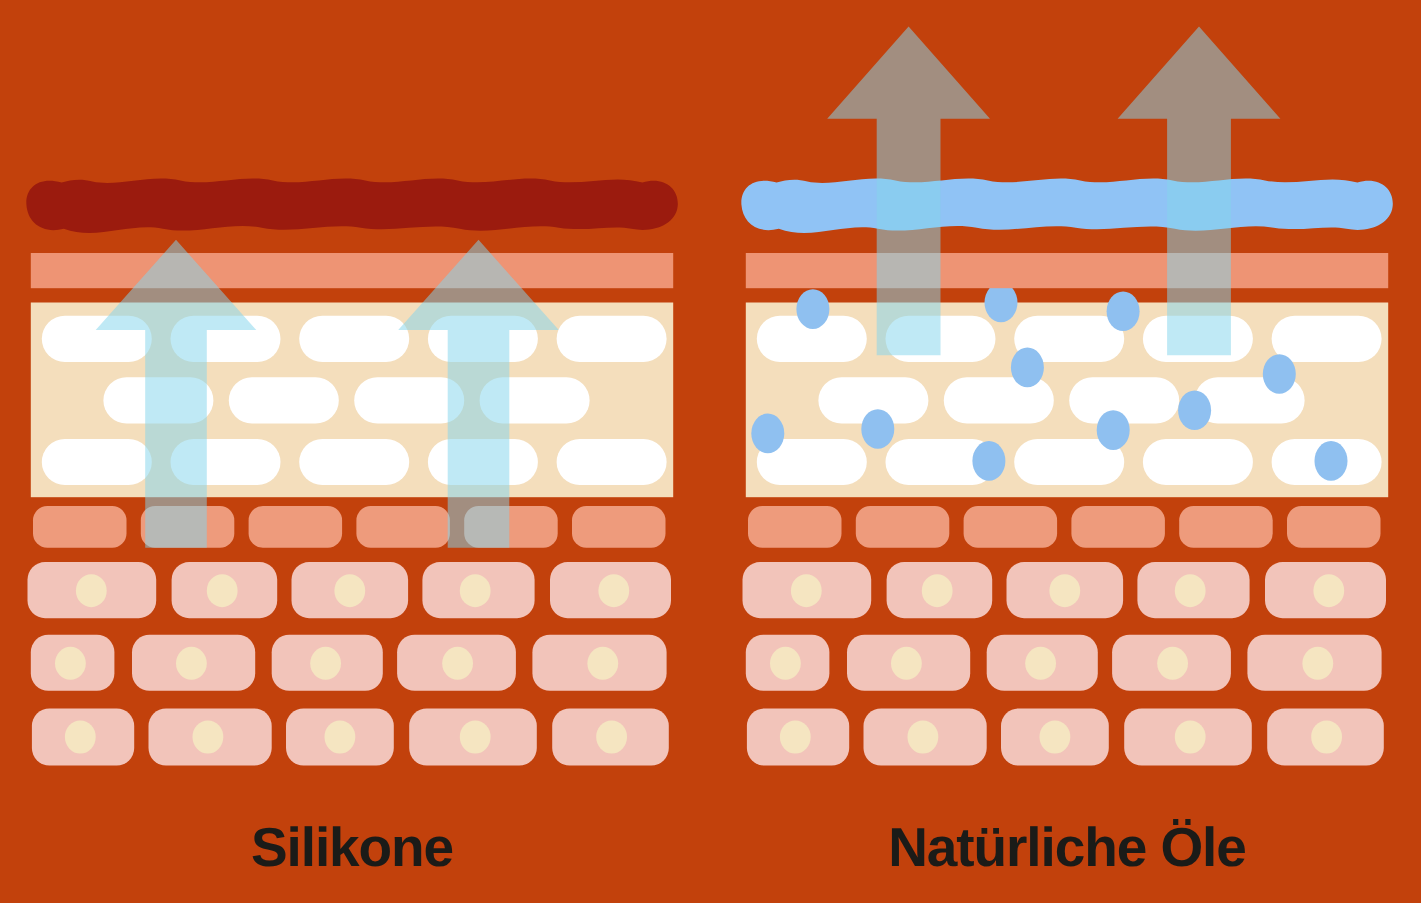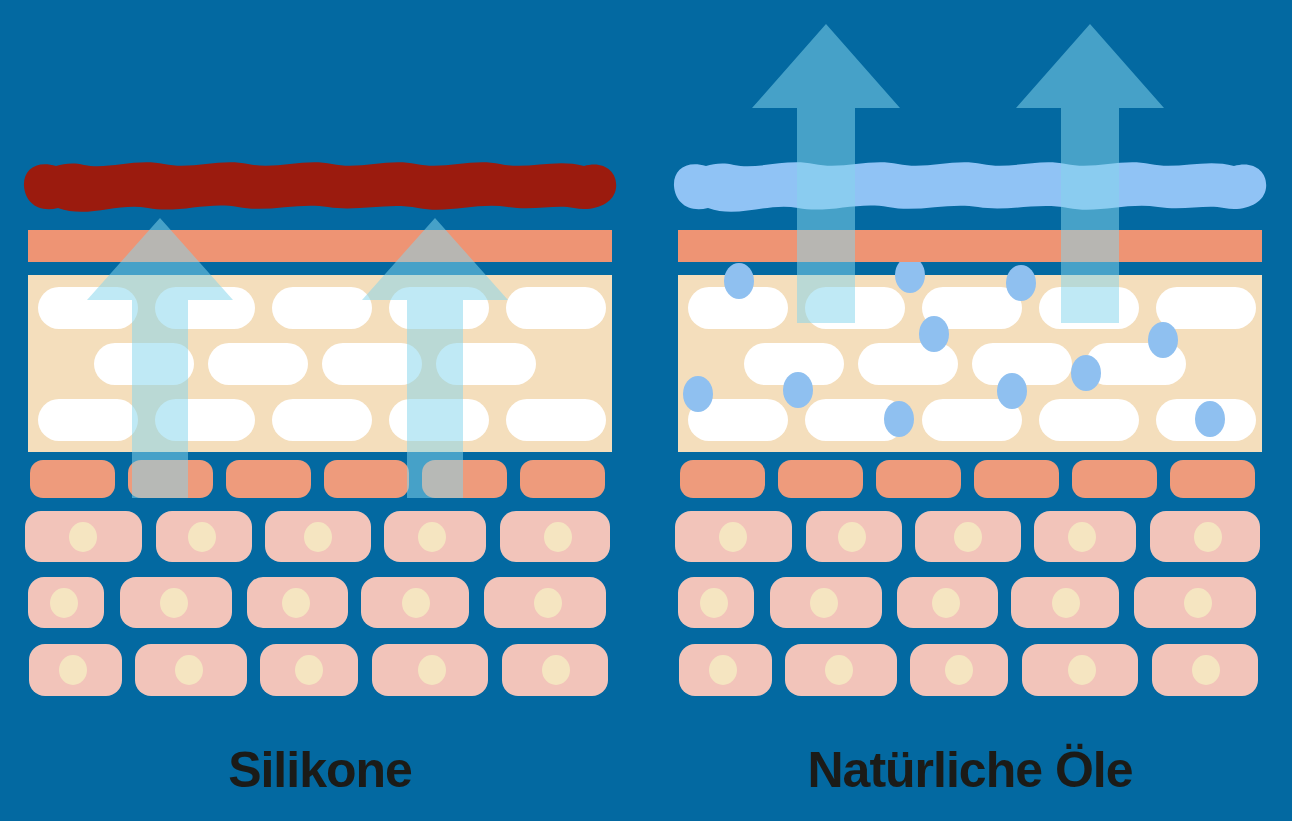--- a/index.html
+++ b/index.html
@@ -1,20 +1,20 @@
 <!DOCTYPE html>
 <html style="--c-film-silicone: #9B1B0E; --c-film-oil: #90C3F5; --c-skin-strip: #EE9474; --c-stratum-bg: #F4DEBC; --c-corneocyte: #FFFFFF; --c-granular: #EE9B7C; --c-basal: #F2C4BA; --c-nucleus: #F5E5C1; --c-arrow: #84D4EC; --c-droplet: #8FC0F0; --c-label: #1B1B18; --c-background: #FFFFFF;"><head>
 <meta charset="utf-8">
 <style>
   html, body { margin: 0; padding: 0; background: #ffffff; }
   .stage {
     position: relative;
     width: 1292px;
     height: 821px;
-    background: #0369a1;
+    background: #c2410c;
     overflow: hidden;
     font-family: "Liberation Sans", sans-serif;
   }
   svg { display: block; }
 
   .film-silicone { fill: var(--c-film-silicone, #9B1B0E); }
   .film-oil      { fill: var(--c-film-oil, #90C3F5); }
   .skin-strip    { fill: var(--c-skin-strip, #EE9474); }
   .stratum       { fill: var(--c-stratum-bg, #F4DEBC); }
   .corneocyte    { fill: var(--c-corneocyte, #FFFFFF); }

